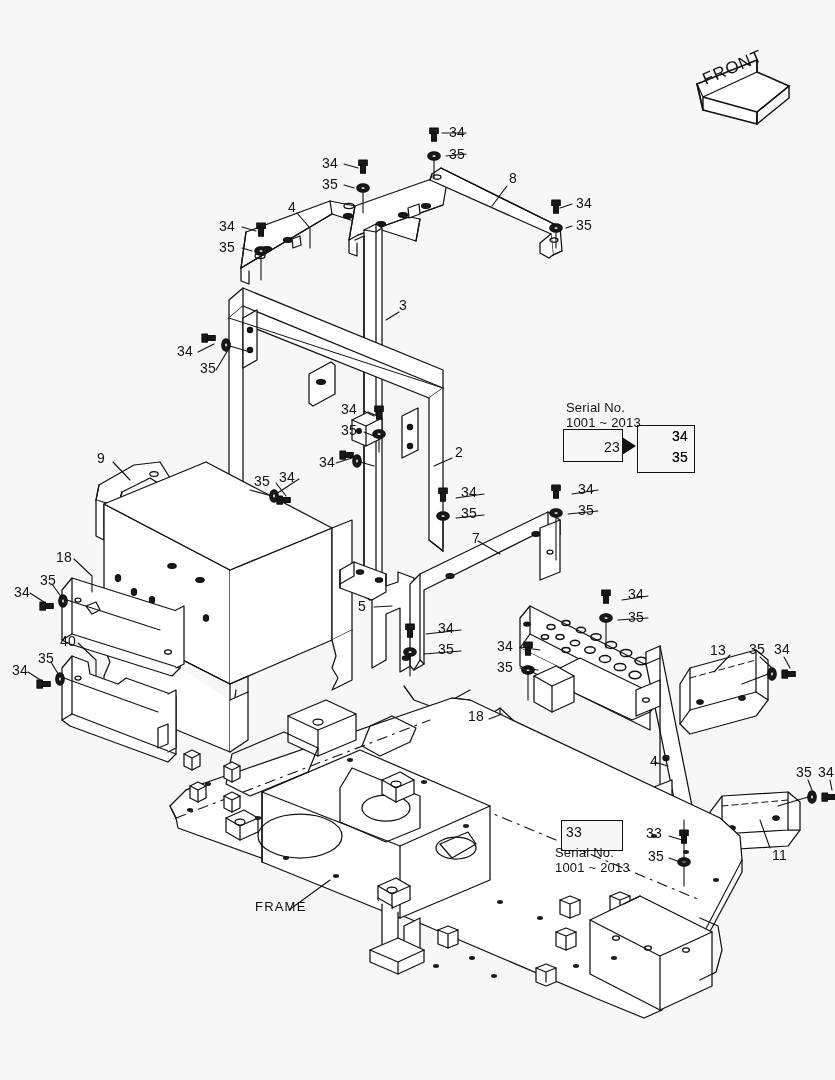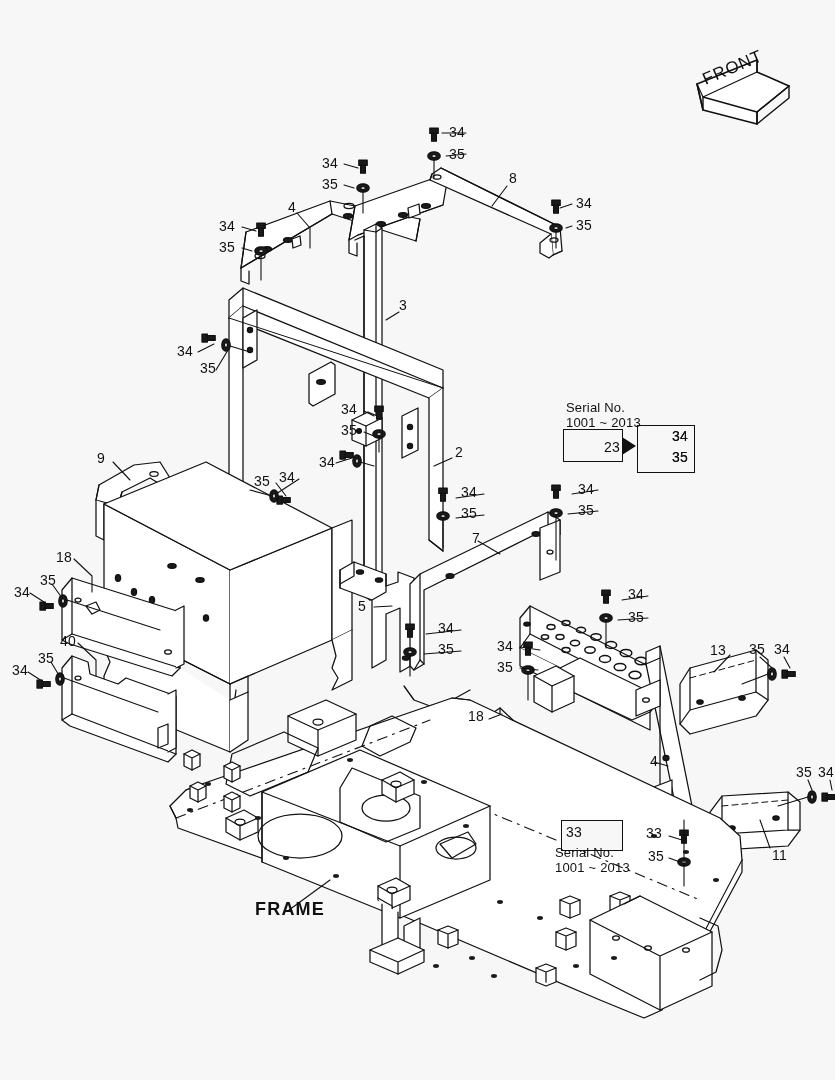--- a/index.html
+++ b/index.html
@@ -13,21 +13,21 @@
   #art{position:absolute;left:0;top:0;width:835px;height:1080px;}
   .lbl{
     position:absolute;
     font-family:"Liberation Sans", sans-serif;
     font-size:14px;
     color:#111;
     white-space:nowrap;
     line-height:1;
     letter-spacing:0.2px;
   }
-  .lbl.frame{font-size:18px;letter-spacing:1.2px;font-weight:bold;}
+  .lbl.frame{font-size:13px;letter-spacing:1.2px;}
   .lbl.serial{font-size:13px;line-height:15px;}
   .lbl.front{
     font-size:17px;letter-spacing:1px;
   }
   .boxlbl{
     position:absolute;
     border:1.6px solid #111;
     background:#f7f7f7;
     box-sizing:border-box;
   }

